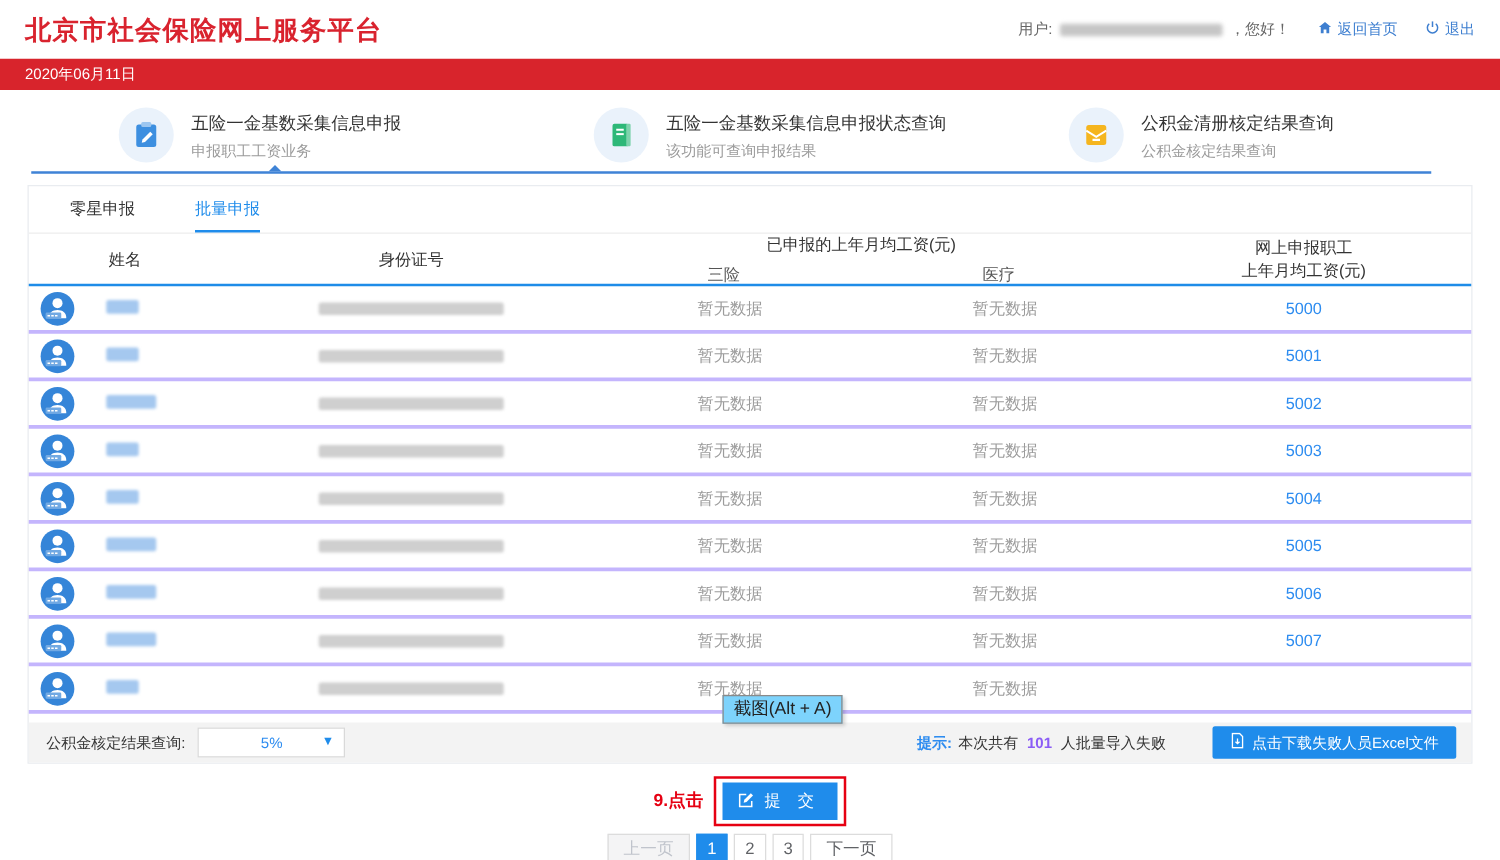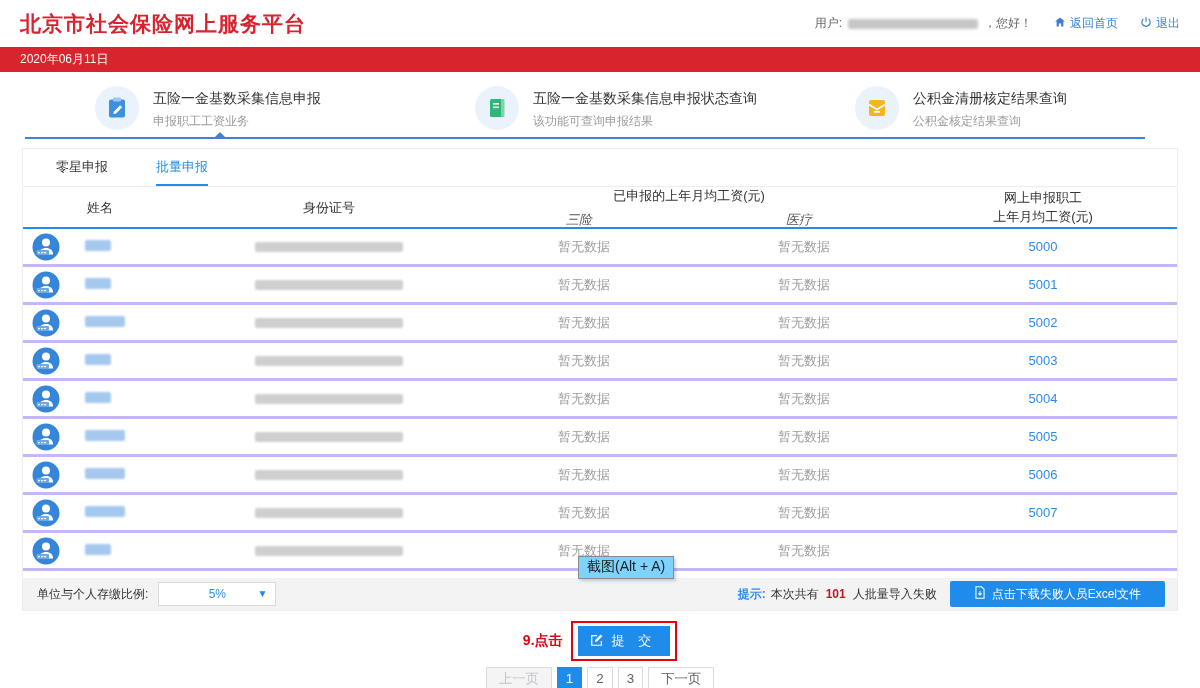--- a/index.html
+++ b/index.html
@@ -35,40 +35,40 @@
   .tab.active { color:#1f8ceb; border-bottom-color:#1f8ceb; }
 
   .grid-cols { display:grid; grid-template-columns:46px 120px 280px 230px 210px 1fr; }
 
   .table-header { height:42px; align-items:center; border-bottom:2px solid #1e8ce8; font-size:13px; color:#333; }
   .th-name { padding-left:18px; }
   .th-id { text-align:center; }
   .th-group-wrap { grid-column:4 / 6; text-align:center; }
   .th-group { margin-bottom:6px; }
   .th-subrow { display:flex; color:#555; }
-  .th-subrow span { flex:1;font-style:italic; }
+  .th-subrow span { flex:1; }
   .th-online { grid-column:6; text-align:center; line-height:1.45; }
 
   .t-row { height:38px; align-items:center; border-bottom:3px solid #c4b5fd; font-size:13px; }
   .avatar-cell { justify-self:center; width:28px; height:28px; }
   .redact.name { width:26px; height:11px; background:#a5c8ef; margin-left:16px; filter:blur(1.3px); }
   .redact.name.wide { width:40px; }
   .redact.idnum { width:148px; height:10px; background:#cfcfcf; justify-self:center; filter:blur(1.3px); }
   .cell-nodata { text-align:center; color:#9c9c9c; }
   .cell-online { text-align:center; color:#2d8cf0; }
 
   
   .footer-bar { margin-top:7px; height:32px; background:#f3f3f3; display:flex; align-items:center; justify-content:space-between; padding:0 12px 0 14px; font-size:12px; color:#333; }
   .ratio-group { display:flex; align-items:center; gap:10px; }
   .select-box { position:relative; width:118px; height:24px; background:#fff; border:1px solid #d9d9d9; display:flex; align-items:center; justify-content:center; color:#2d8cf0; cursor:pointer; }
   .select-caret { position:absolute; right:8px; top:5px; color:#1f8ceb; font-size:10px; }
   .tip-group { display:flex; align-items:center; gap:5px; }
   .tip-label { color:#2d8cf0; font-weight:bold; }
-  .tip-count { color:#b91c1c; font-weight:bold; padding:0 2px; }
-  .download-btn { display:flex; align-items:center; gap:6px; background:#1f8ceb; color:#fff; border:none; height:26px; padding:0 24px; font-size:12px; border-radius:2px; margin-left:8px; cursor:pointer; }
+  .tip-count { color:#8b5cf6; font-weight:bold; padding:0 2px; }
+  .download-btn { display:flex; align-items:center; gap:6px; background:#1f8ceb; color:#fff; border:none; height:26px; padding:0 14px; font-size:12px; border-radius:2px; margin-left:32px; cursor:pointer; }
 
   
   .submit-row { position:relative; margin-top:10px; height:40px; display:flex; align-items:center; justify-content:center; }
   .anno-label { color:#e60012; font-weight:bold; font-size:14px; margin-right:8px; }
   .anno-box { border:2px solid #e60012; padding:3px 5px; }
   .submit-btn { display:flex; align-items:center; gap:8px; background:#1f8ceb; color:#fff; border:none; font-size:13px; padding:6px 14px 6px 12px; letter-spacing:5px; cursor:pointer; }
 
   .pagination { margin-top:6px; display:flex; justify-content:center; gap:5px; font-size:12px; }
   .pg-btn { height:24px; line-height:22px; border:1px solid #dcdcdc; background:#fff; color:#606266; padding:0 12px; cursor:pointer; }
   .pg-btn.num { padding:0 8px; min-width:24px; text-align:center; }
@@ -346,21 +346,21 @@
     </div>
     <div><span class="redact name"></span></div>
     <span class="redact idnum"></span>
     <div class="cell-nodata">暂无数据</div>
     <div class="cell-nodata">暂无数据</div>
   </div>
 </div>
 
     <div class="footer-bar">
       <div class="ratio-group">
-        <span>单位与个人存缴比例:</span>
+        <span>公积金核定结果查询:</span>
         <div class="select-box">
           <span>5%</span>
           <span class="select-caret">▼</span>
         </div>
       </div>
       <div class="tip-group">
         <span class="tip-label">提示:</span>
         <span>本次共有</span>
         <span class="tip-count">101</span>
         <span>人批量导入失败</span>

